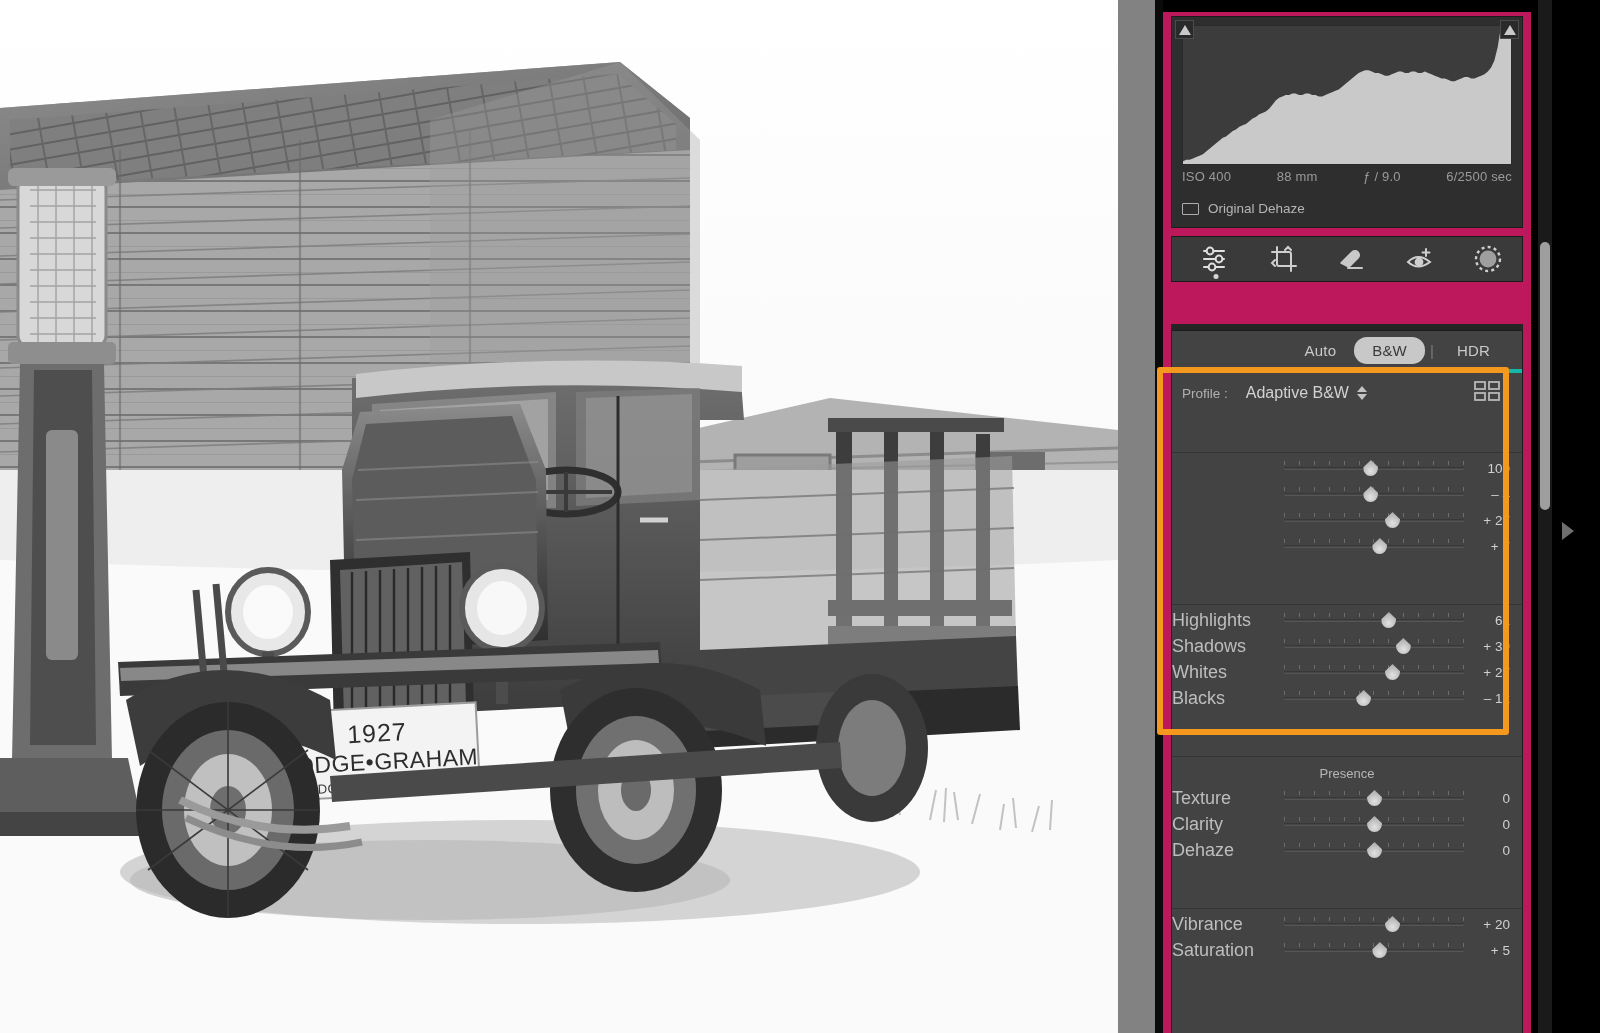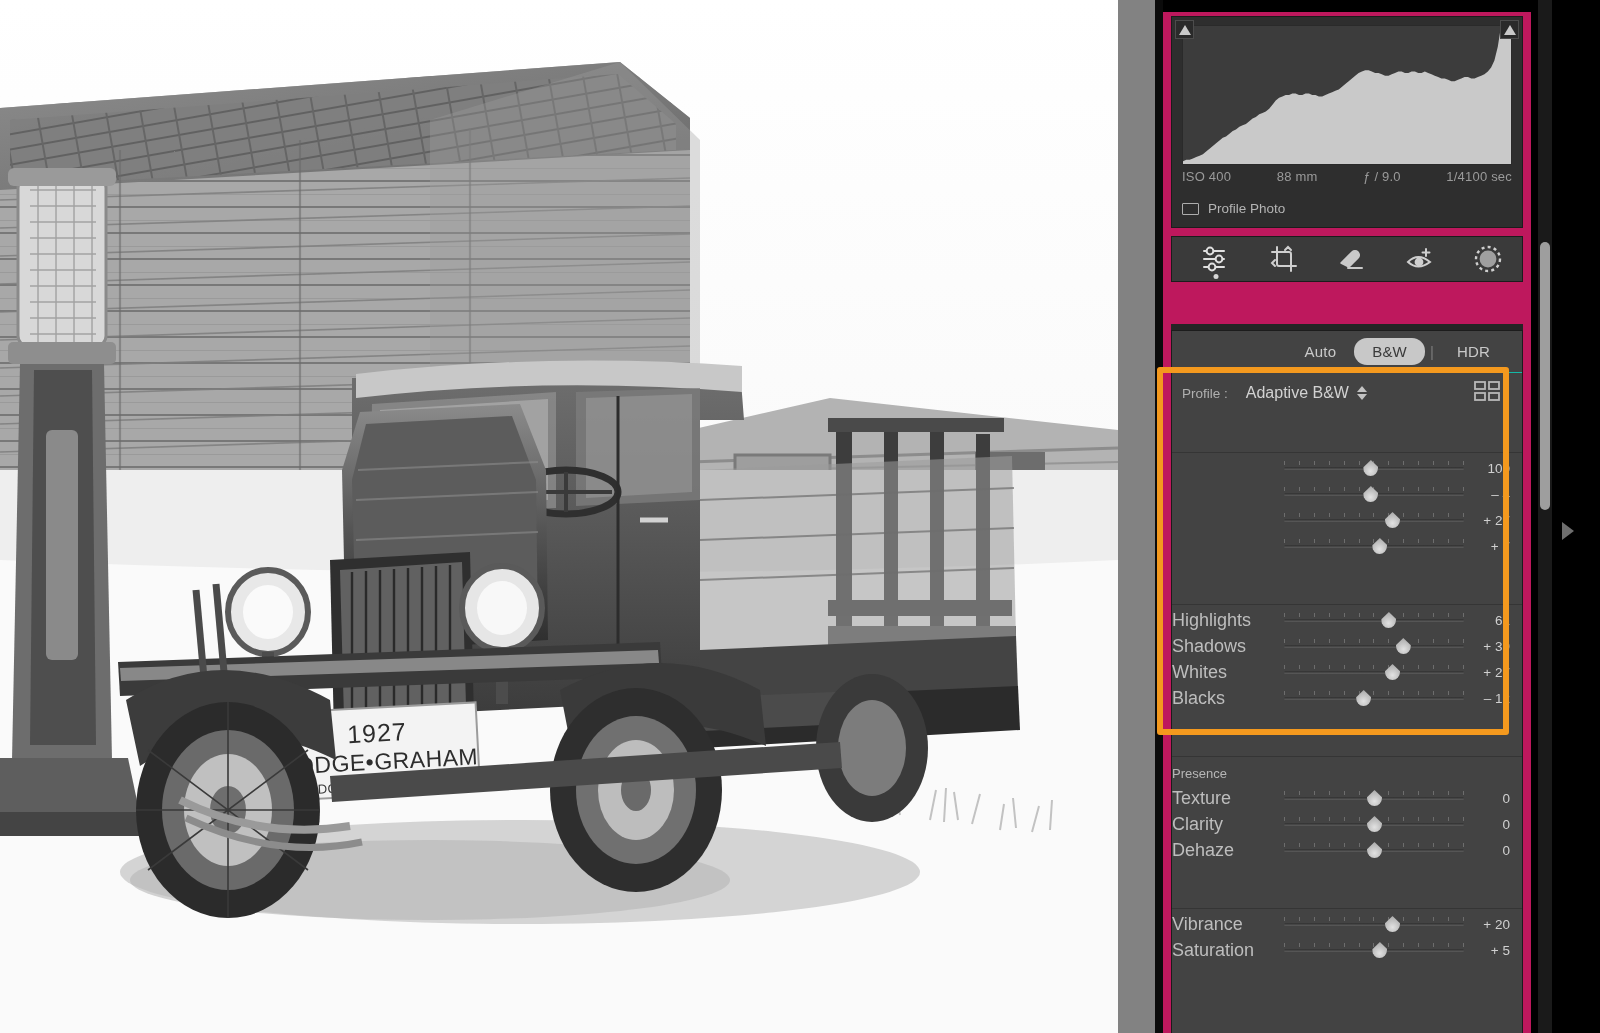--- a/index.html
+++ b/index.html
@@ -91,21 +91,21 @@
     margin-left: 14px; margin-right: 6px;
     width: 0; height: 0; border-left: 8px solid transparent;
     border-right: 8px solid transparent; border-top: 10px solid #b9b9b9;
   }
 
   
   #basic-panel { top: 318px; height: 712px; background: #434343; border-color:#1c1c1c; }
 
   #mode-row {
     height: 42px; display: flex; align-items: center; justify-content: flex-end;
-    padding-right: 14px; gap: 0px; border-bottom: 1px solid #14b8a6;
+    padding-right: 14px; gap: 0px; border-bottom: 4px solid #14b8a6;
   }
   .mode-btn {
     font-size: 15px; color: #c9c9c9; padding: 5px 18px; border-radius: 13px;
     cursor: pointer; letter-spacing: .2px;
   }
   .mode-btn.active { background: #c8c8c8; color: #3a3a3a; }
   .mode-sep { color: #7a7a7a; font-size: 15px; padding: 0 5px; }
 
   
   #profile-row {
@@ -115,21 +115,21 @@
   #profile-value { margin-left: 18px; color: #d2d2d2; font-size: 16px; }
   #profile-stepper { margin-left: 8px; display: inline-flex; flex-direction: column;
     gap: 2px; }
   .step-up { width:0;height:0;border-left:5px solid transparent;border-right:5px solid transparent;border-bottom:6px solid #c3c3c3;}
   .step-dn { width:0;height:0;border-left:5px solid transparent;border-right:5px solid transparent;border-top:6px solid #c3c3c3;}
   #grid-icon { position: absolute; right: 22px; top: 8px; }
 
   
   .section { padding: 2px 0 6px 0; border-top: 1px solid #353535; margin-top: 39px; }
   .section:first-of-type { border-top: none; }
-  .section-title { font-size: 13px; color: #b6b6b6; padding: 7px 0 4px 0; }
+  .section-title { text-align: center; font-size: 13px; color: #b6b6b6; padding: 7px 0 4px 0; }
   .slider-row {
     display: flex; align-items: center; height: 26px; padding: 0 6px 0 0;
   }
   .sl-label { width: 112px; text-align: left; font-size: 18px; color: #bdbdbd;
     padding-right: 12px; white-space: nowrap; }
   .sl-track-wrap { position: relative; flex: 1; height: 20px; }
   .sl-ticks { position: absolute; left: 0; right: 0; top: 3px; height: 4px;
     display: flex; justify-content: space-between; }
   .sl-ticks i { width: 1px; height: 4px; background: #6d6d6d; display:block; }
   .sl-track {
@@ -392,25 +392,25 @@
       <div class="clip-tri left">
         <span class="tri-glyph"></span>
       </div>
       <div class="clip-tri right">
         <span class="tri-glyph"></span>
       </div>
       <div id="exif-row">
         <span>ISO 400</span>
         <span>88 mm</span>
         <span>ƒ / 9.0</span>
-        <span>1/4100 sec</span>
+        <span>6/2500 sec</span>
       </div>
       <div id="orig-photo-row">
         <span class="rect-icon"></span>
-        <span>Profile Photo</span>
+        <span>Original Dehaze</span>
       </div>
     </div>
 
     <div class="panel-box" id="tool-strip">
       <div id="tool-icons">
         <div class="tool-btn">
           <svg width="30" height="26" viewBox="0 0 30 26">
             <g stroke="#e0e0e0" stroke-width="2" fill="none" stroke-linecap="round">
               <path d="M3 5h20"></path>
                 <path d="M3 13h20"></path>

